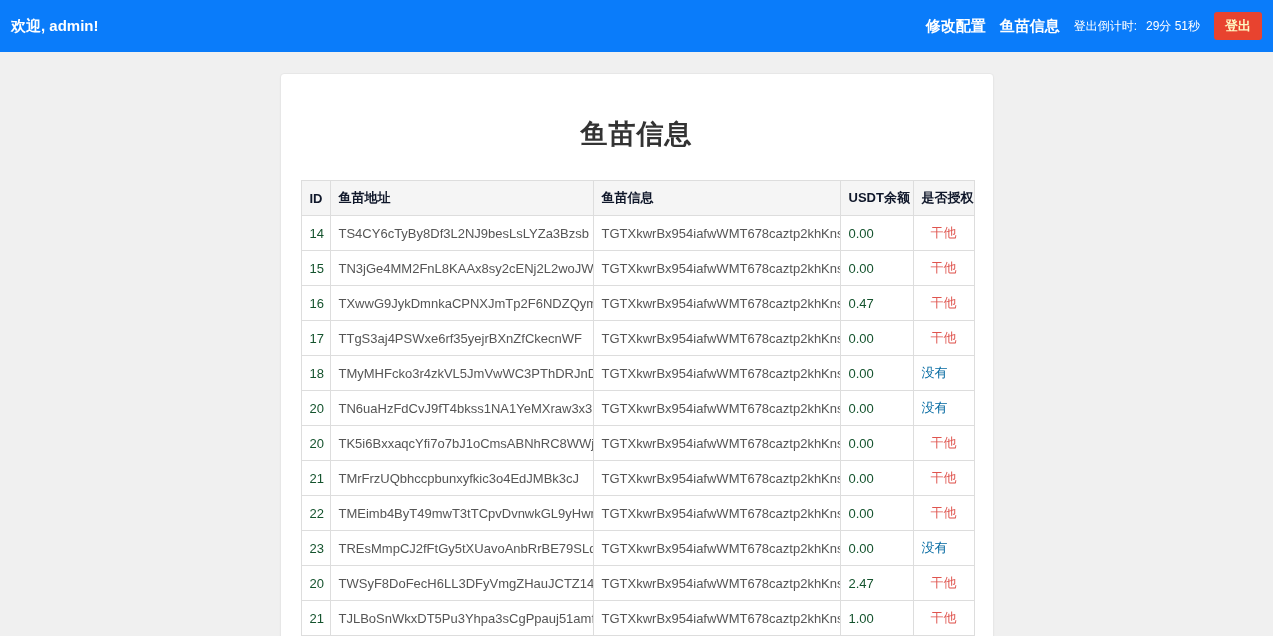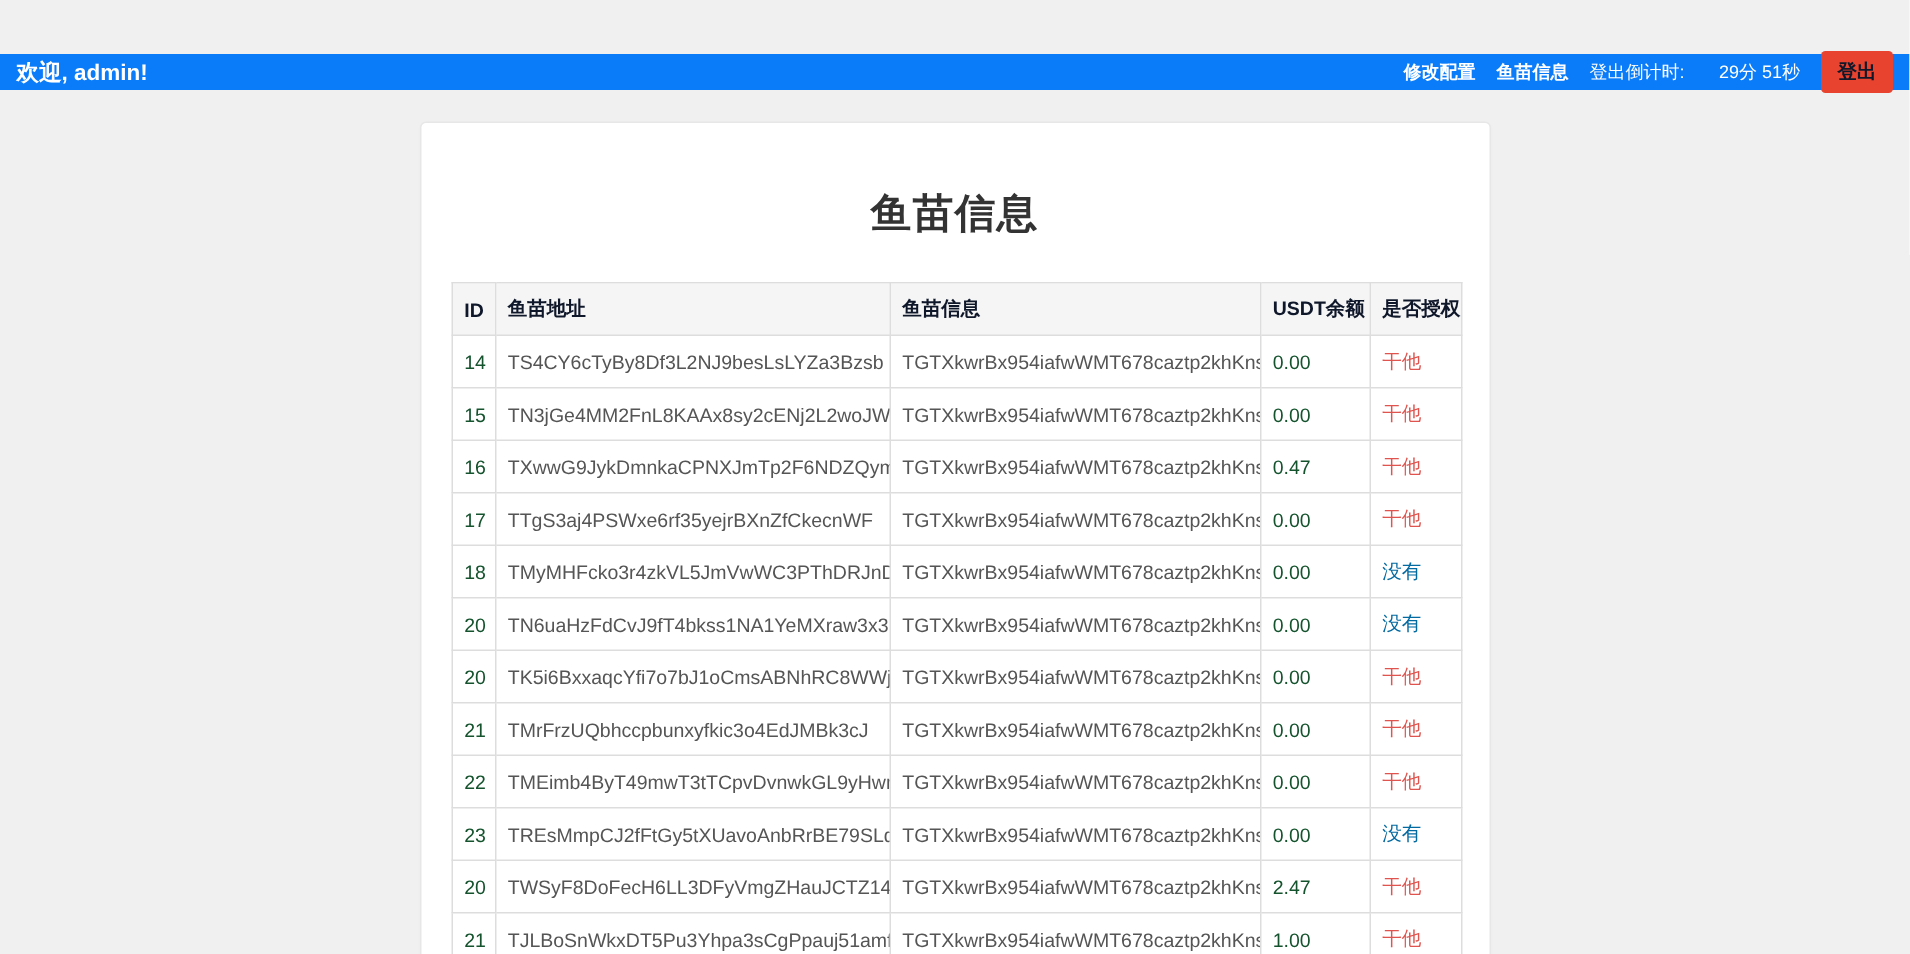--- a/index.html
+++ b/index.html
@@ -15,30 +15,30 @@
   *{box-sizing:border-box;}
   html,body{margin:0;padding:0;}
   body{
     width:1273px;height:636px;overflow:hidden;
     background:var(--page-bg);
     font-family:"Liberation Sans","DejaVu Sans",sans-serif;
     color:var(--text);
   }
   
   .navbar{
-    height:24px;background:var(--blue);
+    height:52px;background:var(--blue);
     display:flex;align-items:center;justify-content:space-between;
-    padding:0 11px;color:#fff;margin-top:36px;
+    padding:0 11px;color:#fff;
   }
   .navbar-brand{font-size:15px;font-weight:bold;cursor:default;}
   .navbar-right{display:flex;align-items:center;gap:14px;}
-  .nav-link{font-size:12px;font-weight:bold;color:#fff;text-decoration:none;cursor:pointer;}
-  .countdown{font-size:12px;display:flex;gap:23px;align-items:flex-end;white-space:nowrap;}
+  .nav-link{font-size:15px;font-weight:bold;color:#fff;text-decoration:none;cursor:pointer;}
+  .countdown{font-size:12px;display:flex;gap:9px;align-items:flex-end;white-space:nowrap;}
   .logout-btn{
-    background:var(--logout-red);color:#0f172a;border:none;border-radius:3px;
+    background:var(--logout-red);color:#fef9c3;border:none;border-radius:3px;
     font-size:13px;font-weight:bold;padding:5px 11px;cursor:pointer;
     font-family:Liberation Mono, monospace;
   }
   
   .card{
     width:714px;margin:21px auto 0;background:#fff;
     border:1px solid #e7e7e7;border-radius:4px;
     padding:20px;min-height:760px;
     box-shadow:0 1px 2px rgba(0,0,0,0.03);
   }
@@ -55,21 +55,21 @@
     border:1px solid var(--border);
     padding:8px 8px;text-align:left;vertical-align:middle;
     overflow:hidden;white-space:nowrap;
   }
   .data-table th{
     background:var(--th-bg);font-weight:bold;color:#0f172a;
   }
   .data-table td{color:var(--addr);}
   .data-table td.c-id,.data-table td.c-usdt{color:#14532d;}
   .data-table td.c-status{color:#0369a1;}
-  .data-table td.c-status.red{color:var(--action-red);cursor:pointer;}
+  .data-table td.c-status.red{color:var(--action-red);cursor:pointer;text-align:center;}
 </style>
 </head>
 <body>
 
 <div class="navbar">
   <div class="navbar-brand">欢迎, admin!</div>
   <div class="navbar-right">
     <a class="nav-link">修改配置</a>
     <a class="nav-link">鱼苗信息</a>
     <div class="countdown">

